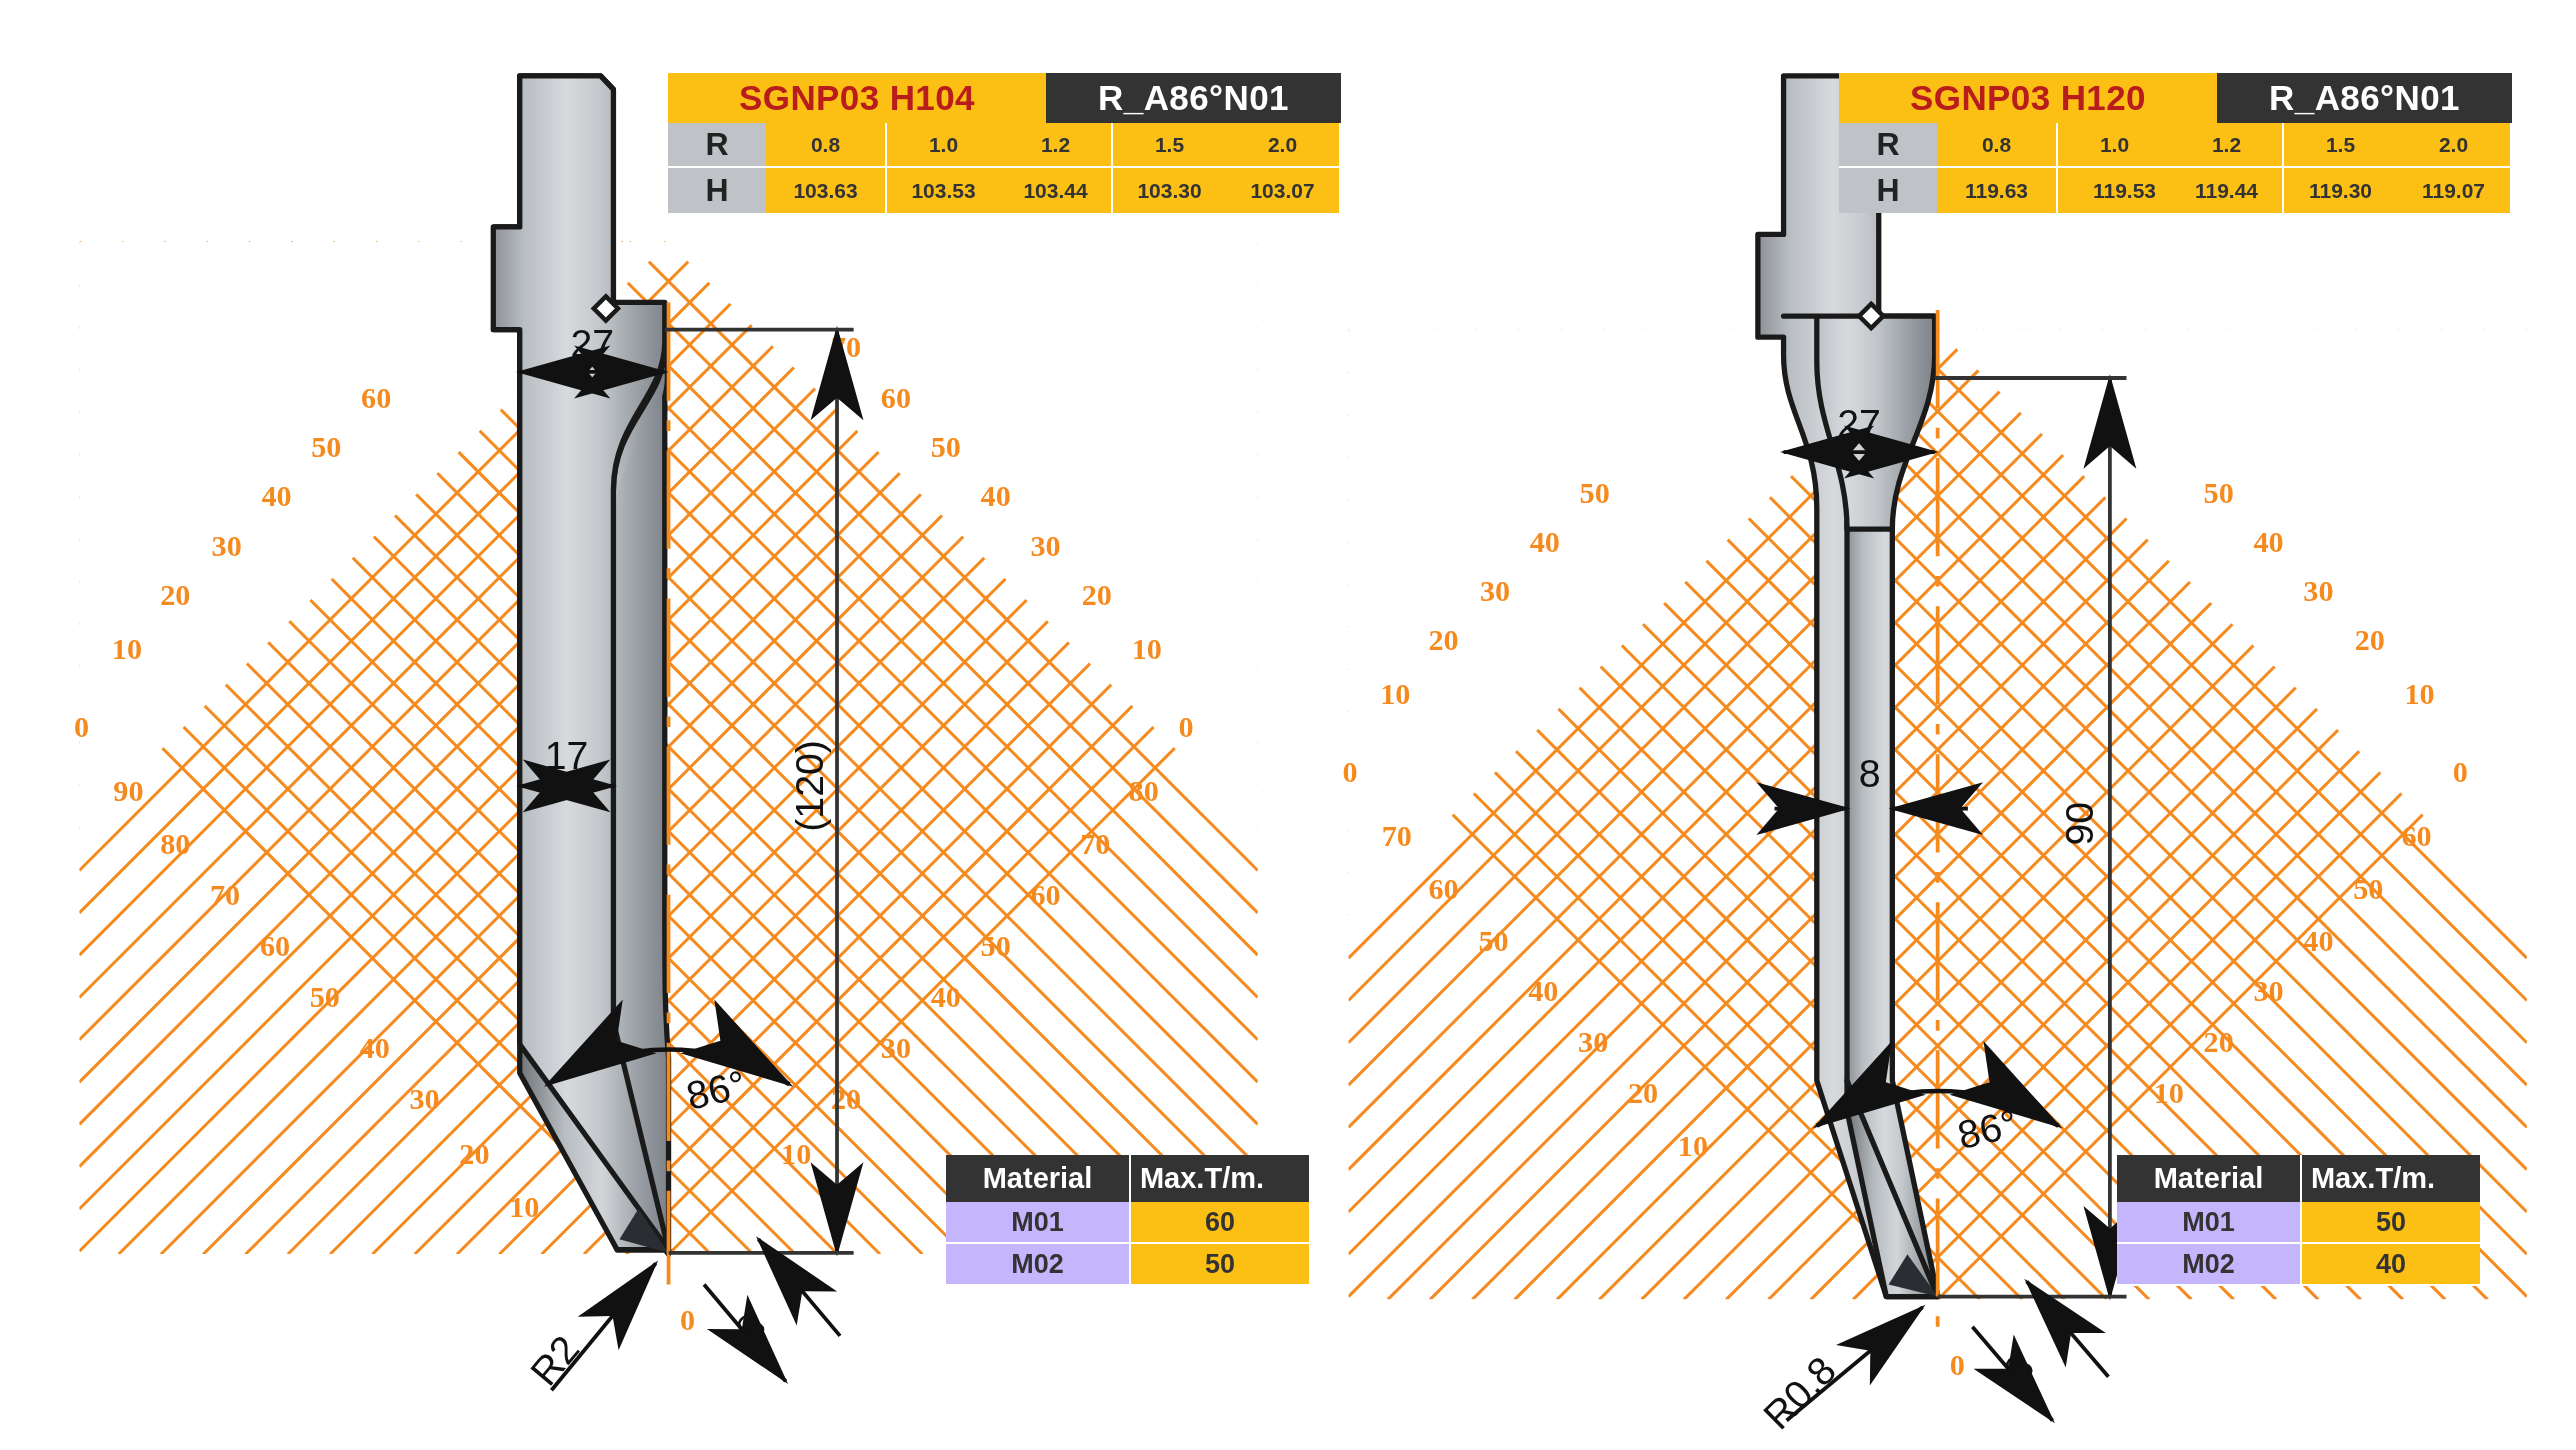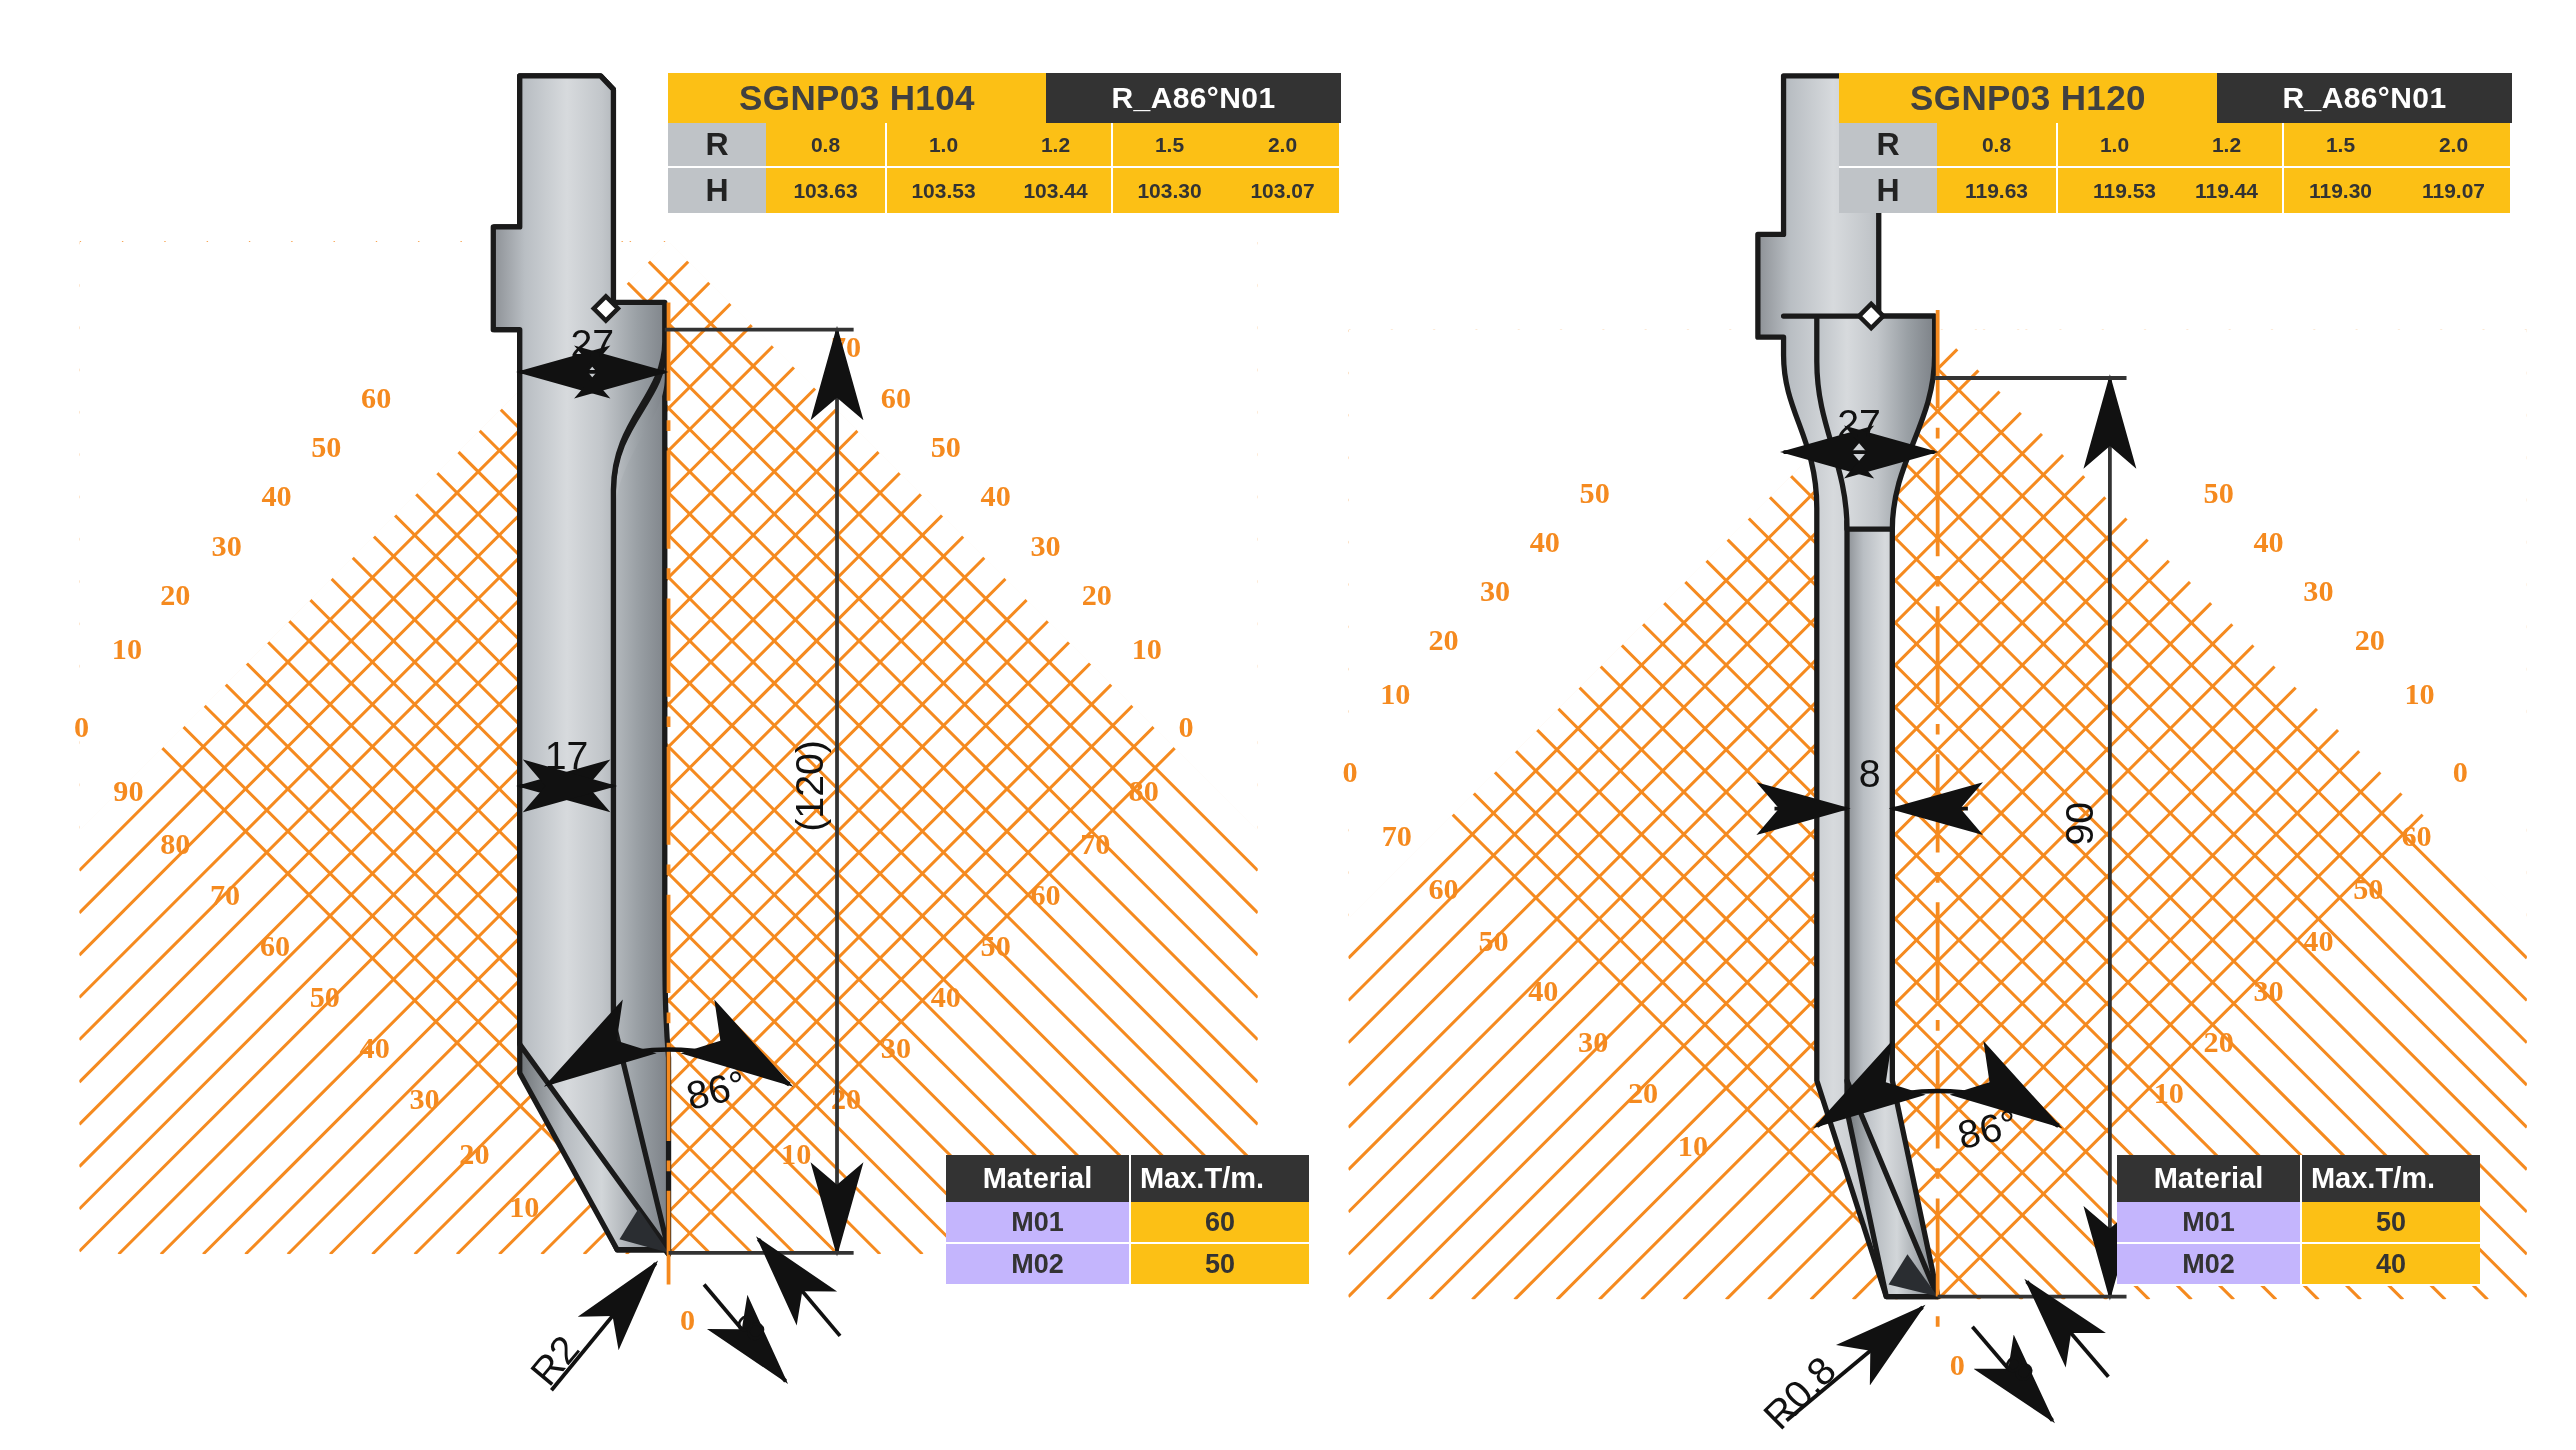--- a/index.html
+++ b/index.html
@@ -4,23 +4,23 @@
 <style>
   html,body{margin:0;padding:0;background:#ffffff;}
   body{width:2576px;height:1451px;position:relative;overflow:hidden;
        font-family:"Liberation Sans",sans-serif;}
 
   .stage{position:absolute;left:0;top:0;width:2576px;height:1451px;}
 
   
   .spec-table{position:absolute;}
   .spec-title-row{display:flex;height:50px;}
-  .spec-name{background:#FCC015;color:#404040;font-weight:bold;font-size:35px;
+  .spec-name{background:#FCC015;color:#b91c1c;font-weight:bold;font-size:35px;
              display:flex;align-items:center;justify-content:center;letter-spacing:0.4px;}
-  .spec-code{background:#333333;color:#ffffff;font-weight:bold;font-size:30px;
+  .spec-code{background:#333333;color:#ffffff;font-weight:bold;font-size:35px;
              display:flex;align-items:center;justify-content:center;letter-spacing:0.4px;}
   .spec-grid{display:flex;flex-direction:column;}
   .spec-row{display:flex;height:45px;}
   .spec-rowlabel{background:#BFC3C7;color:#222;font-weight:bold;font-size:32px;
                  display:flex;align-items:center;justify-content:center;
                  box-sizing:border-box;border-bottom:2.3px solid #fff;}
   .spec-cell{background:#FCC015;color:#333;font-weight:bold;font-size:21px;
              display:flex;align-items:center;justify-content:center;
              box-sizing:border-box;border-right:2.3px solid #fff;border-bottom:2.3px solid #fff;}
   .spec-cell.last{border-right:none;}

